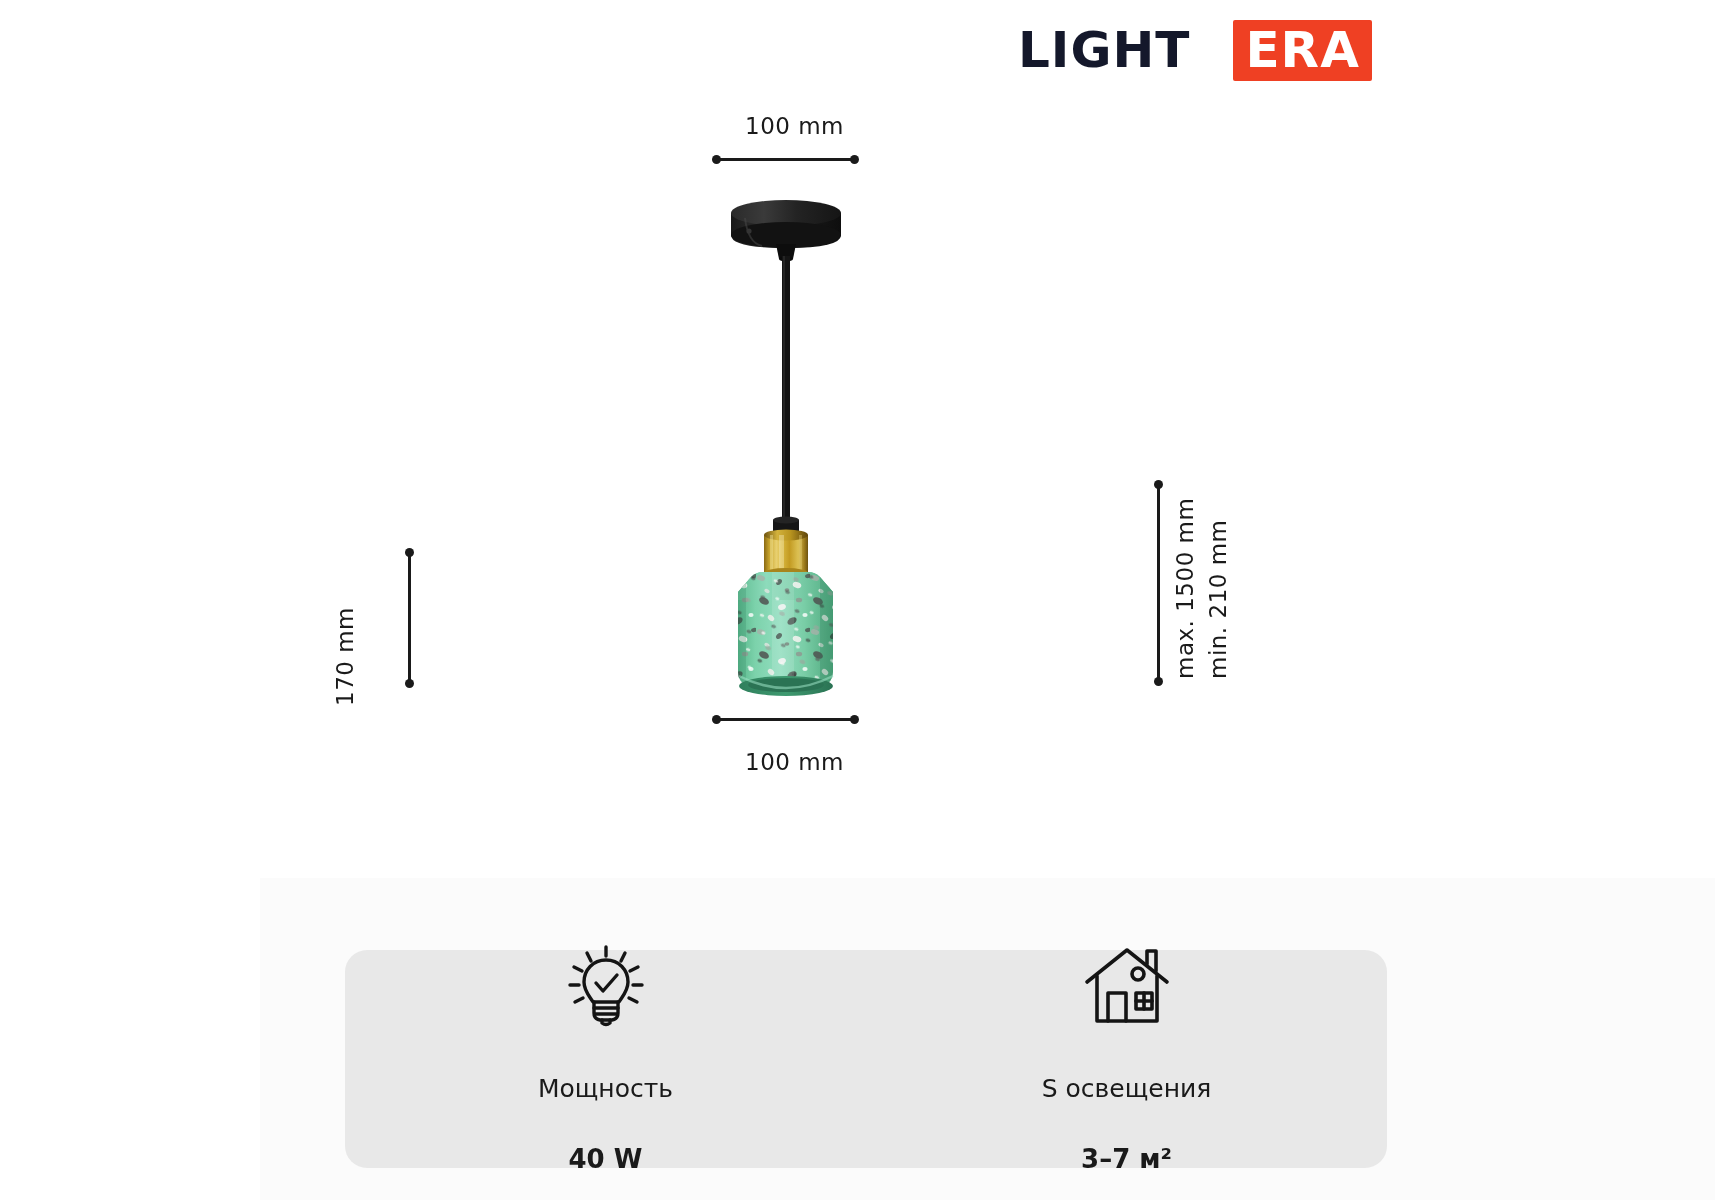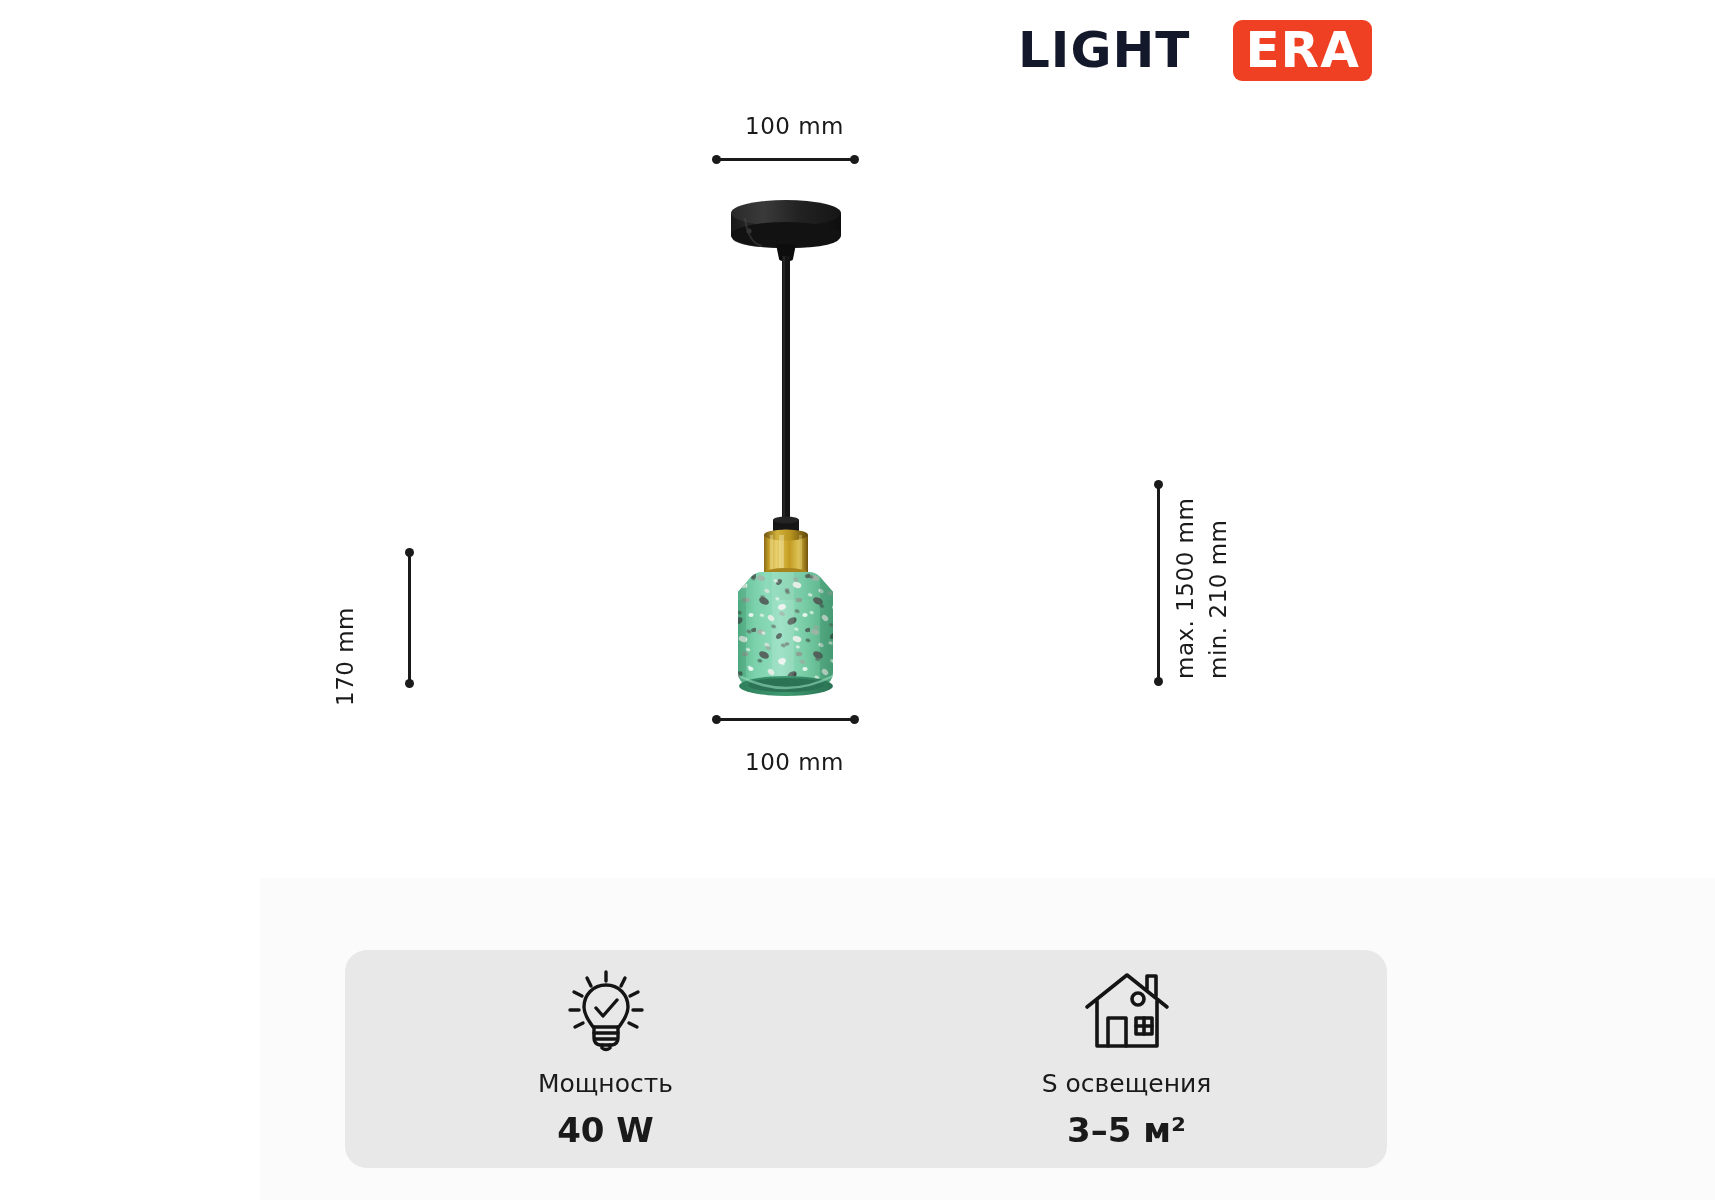--- a/index.html
+++ b/index.html
@@ -26,21 +26,21 @@
   .logo-light {
     font-family: "DejaVu Sans", sans-serif;
     font-size: 50px;
     font-weight: bold;
     letter-spacing: 1px;
     color: #14182b;
     line-height: 1;
   }
   .logo-era-box {
     background: #ef4023;
-    border-radius: 9px;
+    border-radius: 2px;
     padding: 5px 12px 6px 12px;
     margin-left: 3px;
     display: flex;
     align-items: center;
   }
   .logo-era {
     font-family: "DejaVu Sans", sans-serif;
     font-size: 50px;
     font-weight: bold;
     letter-spacing: 1px;
@@ -113,33 +113,34 @@
     border-radius: 22px;
     display: flex;
     align-items: center;
   }
   .info-cell {
     flex: 1;
     display: flex;
     flex-direction: column;
     align-items: center;
     justify-content: center;
+    gap: 30px;
   }
   .info-icon { height: 86px; display: flex; align-items: center; justify-content: center; }
   .info-title {
     margin-top: 16px;
     font-family: "DejaVu Sans", sans-serif;
     font-size: 25px;
     color: #1a1a1a;
     line-height: 1.3;
   }
   .info-value {
     margin-top: 7px;
     font-family: "DejaVu Sans", sans-serif;
-    font-size: 34px;
+    font-size: 26px;
     font-weight: bold;
     color: #1a1a1a;
     line-height: 1.3;
   }
 
   
   .bottom-strip {
     position: absolute;
     left: 260px;
     top: 878px;
@@ -389,16 +390,16 @@
 
           <rect x="55" y="52" width="16" height="16"></rect>
           <line x1="63" y1="52" x2="63" y2="68"></line>
           <line x1="55" y1="60" x2="71" y2="60"></line>
 
           <circle cx="57" cy="33" r="6"></circle>
         </g>
       </svg>
     </div>
     <div class="info-title">S освещения</div>
-    <div class="info-value">3–5 м²</div>
+    <div class="info-value">3–7 м²</div>
   </div>
 
 </div>
 
 </body></html>

